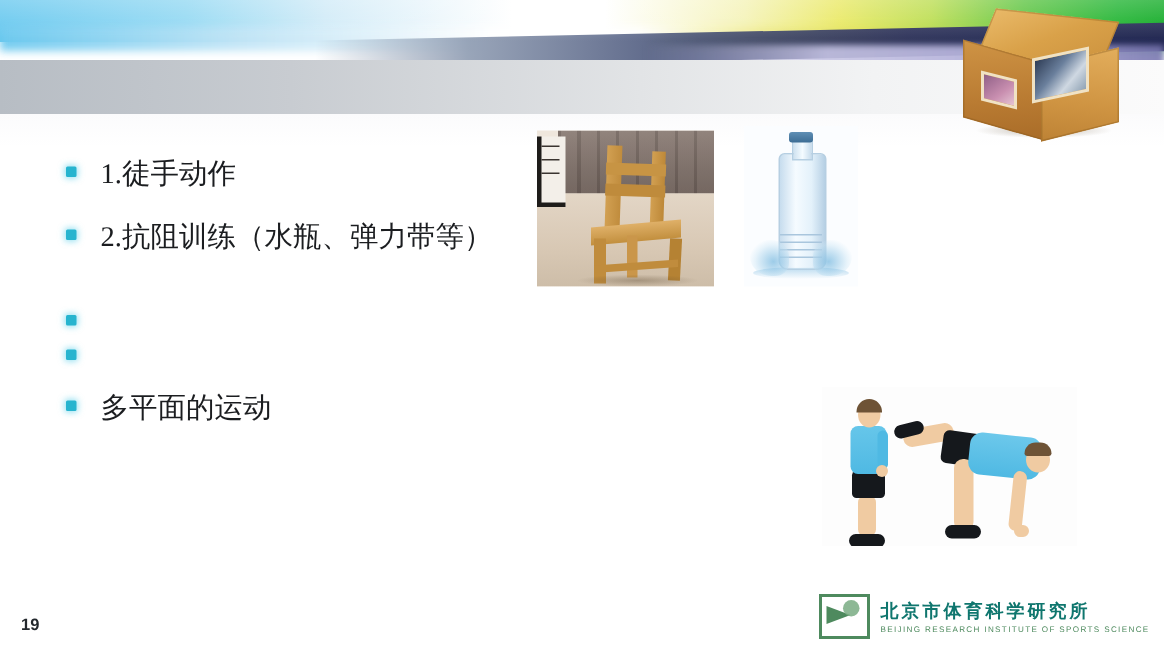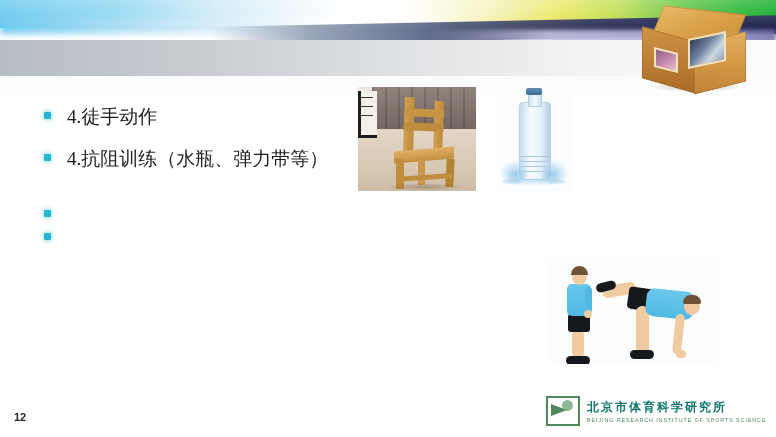--- a/index.html
+++ b/index.html
@@ -218,34 +218,38 @@
     <div class="face left"></div>
     <div class="face right"></div>
     <div class="hole"></div>
     <div class="hole2"></div>
   </div>
 
 
   <div class="bullets">
     <div class="bul">
       <span class="dot"></span>
-      <span class="txt">4.徒手动作</span>
-    </div>
-    <div class="bul">
-      <span class="dot"></span>
-      <span class="txt">4.抗阻训练（水瓶、弹力带等）</span>
+      <span class="txt">1.徒手动作</span>
+    </div>
+    <div class="bul">
+      <span class="dot"></span>
+      <span class="txt">2.抗阻训练（水瓶、弹力带等）</span>
     </div>
   </div>
 
   <div class="bullets second">
     <div class="bul">
       <span class="dot"></span>
     </div>
     <div class="bul">
       <span class="dot"></span>
+    </div>
+    <div class="bul">
+      <span class="dot"></span>
+      <span class="txt">多平面的运动</span>
     </div>
   </div>
 
   <div class="photo p-chair">
     <div class="wall"></div>
     <div class="wallx"></div>
     <div class="floor"></div>
     <div class="frame"></div>
     <div class="fr2"></div>
     <div class="back"></div>
@@ -288,21 +292,21 @@
       <div class="legstand"></div>
       <div class="shoestand"></div>
       <div class="torso"></div>
       <div class="armdown"></div>
       <div class="hand"></div>
       <div class="head"></div>
       <div class="hair"></div>
     </div>
   </div>
 
-  <div class="pageno">12</div>
+  <div class="pageno">19</div>
   <div class="logo">
     <div class="mark"></div>
     <div class="txts">
       <div class="cn">北京市体育科学研究所</div>
       <div class="en">BEIJING RESEARCH INSTITUTE OF SPORTS SCIENCE</div>
     </div>
   </div>
 
 </div>
 

